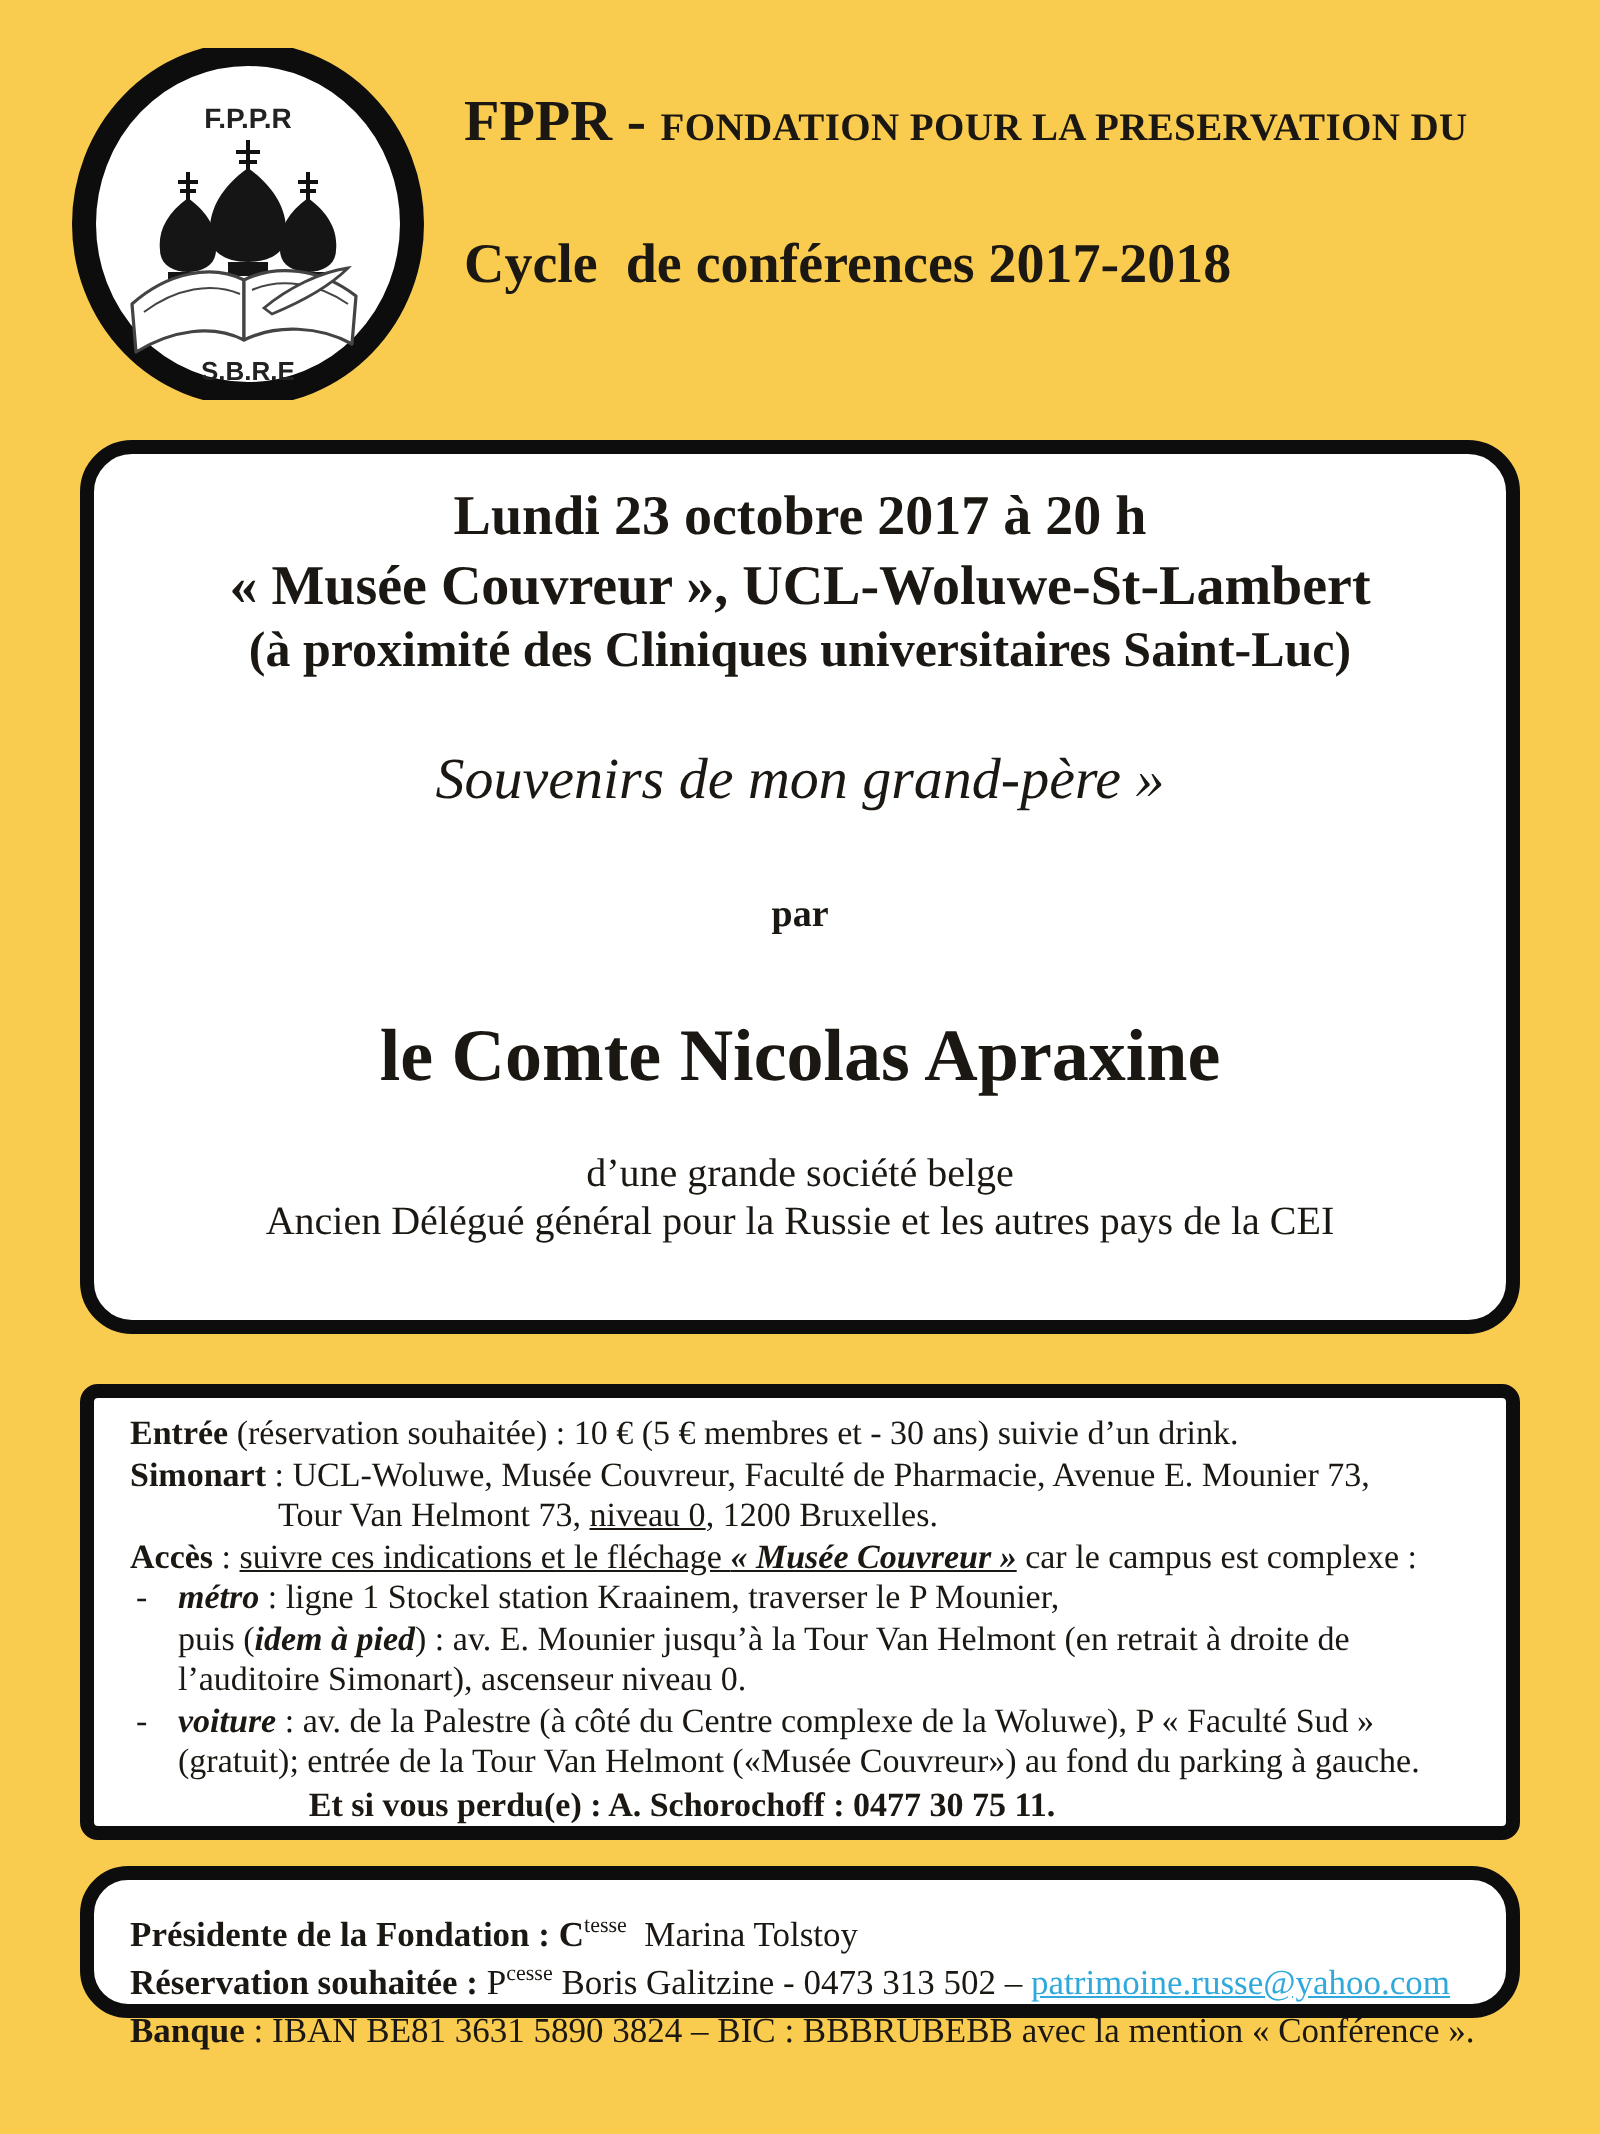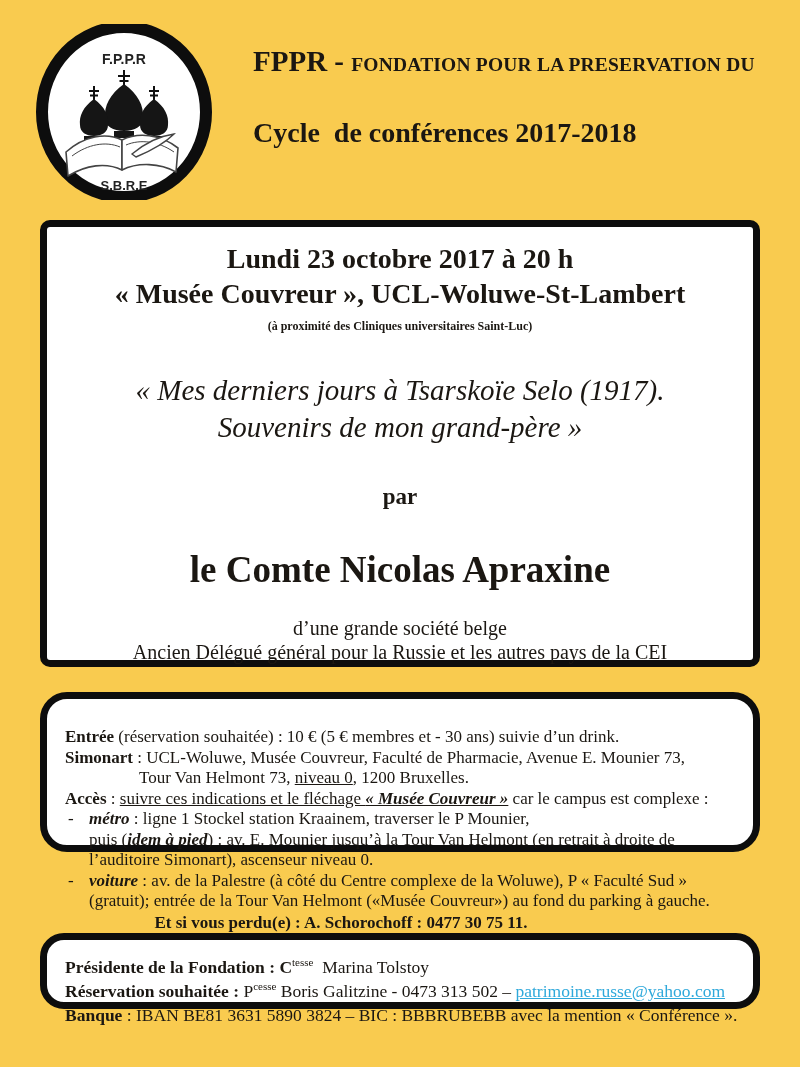--- a/index.html
+++ b/index.html
@@ -6,40 +6,40 @@
     --background:#F9CB4F;
     --ink:#1b1712;
     --link:#2FA9DB;
   }
   *{margin:0;padding:0;box-sizing:border-box;}
   body{width:800px;height:1067px;font-family:"Liberation Serif","DejaVu Serif",serif;color:var(--ink);}
   .page{position:relative;width:800px;height:1067px;background:var(--background);overflow:hidden;}
 
   
   .logo{position:absolute;left:36px;top:24px;width:176px;height:176px;}
-  .header-text{position:absolute;left:253px;top:46px;width:520px;}
+  .header-text{position:absolute;left:232px;top:46px;width:520px;}
   .org-line1{font-weight:bold;line-height:30px;white-space:nowrap;}
   .org-abbr{font-size:29px;}
   .org-rest{font-size:19.5px;letter-spacing:.2px;}
   .org-line2{font-weight:bold;font-size:19.5px;line-height:27px;letter-spacing:.2px;white-space:nowrap;padding-left:8px;}
   .cycle{font-weight:bold;font-size:28px;margin-top:36px;white-space:pre-wrap;}
 
   
   .box{position:absolute;left:40px;width:720px;background:#fff;border:7px solid #0d0d0d;}
-  .event-box{top:220px;height:447px;border-radius:10px;text-align:center;padding-top:14px;}
-  .info-box{top:692px;height:160px;border-radius:27px;font-size:17px;line-height:20.5px;padding:28px 16px 0 18px;}
+  .event-box{top:220px;height:447px;border-radius:26px;text-align:center;padding-top:14px;}
+  .info-box{top:692px;height:228px;border-radius:9px;font-size:17px;line-height:20.5px;padding:8px 16px 0 18px;}
   .footer-box{top:933px;height:76px;border-radius:24px;font-size:17.5px;line-height:24px;padding:15px 16px 0 18px;}
 
   
   .ev-datetime{font-weight:bold;font-size:28px;line-height:35px;}
   .ev-venue{font-weight:bold;font-size:28px;line-height:36px;}
-  .ev-note{font-weight:bold;font-size:12px;line-height:28px;}
+  .ev-note{font-weight:bold;font-size:25px;line-height:28px;}
   .ev-title{font-style:italic;font-size:29px;line-height:37px;}
   .ev-title-wrap{margin-top:32px;}
-  .ev-par{font-weight:bold;font-size:23px;margin-top:38px;}
+  .ev-par{font-weight:bold;font-size:19px;margin-top:38px;}
   .ev-speaker{font-weight:bold;font-size:37px;margin-top:38px;line-height:44px;}
   .ev-desc{font-size:20px;line-height:24px;}
   .ev-desc-wrap{margin-top:24px;}
 
   
   .line{white-space:nowrap;}
   .indent1{padding-left:74px;}
   .bullet{display:flex;}
   .dash{flex:none;width:24px;padding-left:3px;}
   .cont{padding-left:24px;}
@@ -93,21 +93,20 @@
       <span class="org-abbr">FPPR - </span><span class="org-rest">FONDATION POUR LA PRESERVATION DU</span>
     </div>
     <div class="cycle">Cycle  de conférences 2017-2018</div>
   </div>
 
   <div class="box event-box">
     <div class="ev-datetime">Lundi 23 octobre 2017 à 20 h</div>
     <div class="ev-venue">« Musée Couvreur », UCL-Woluwe-St-Lambert</div>
     <div class="ev-note">(à proximité des Cliniques universitaires Saint-Luc)</div>
     <div class="ev-title-wrap">
-      <div class="ev-title">« Mes derniers jours à Tsarskoïe Selo (1917).</div>
       <div class="ev-title">Souvenirs de mon grand-père »</div>
     </div>
     <div class="ev-par">par</div>
     <div class="ev-speaker">le Comte Nicolas Apraxine</div>
     <div class="ev-desc-wrap">
       <div class="ev-desc">d’une grande société belge</div>
       <div class="ev-desc">Ancien Délégué général pour la Russie et les autres pays de la CEI</div>
     </div>
   </div>
 

